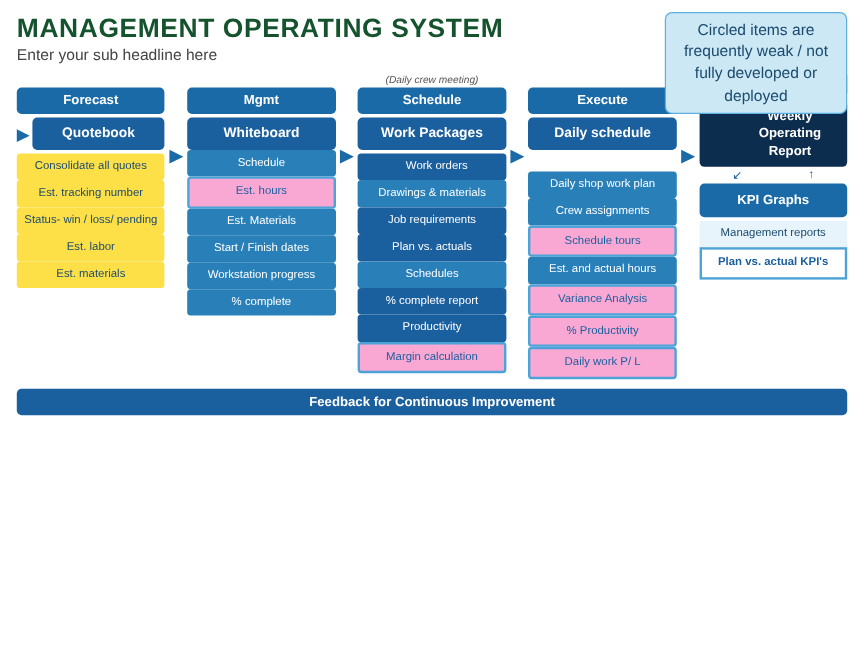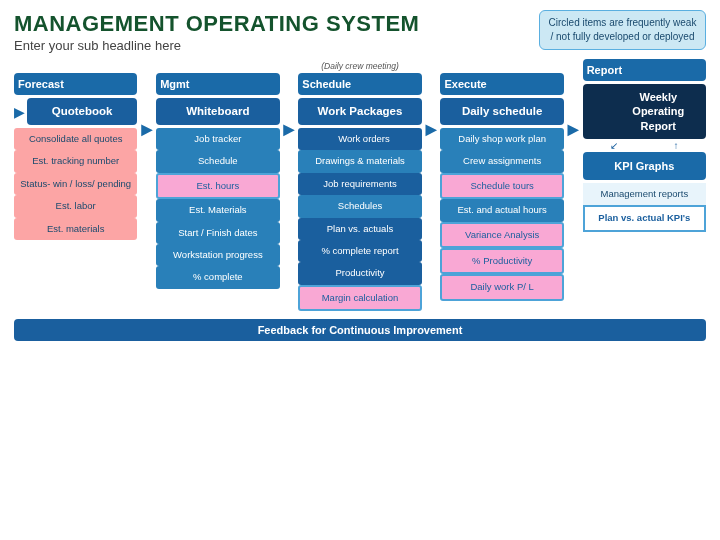--- a/index.html
+++ b/index.html
@@ -32,38 +32,38 @@
       margin-bottom: 6px;
     }
     .note-box {
       position: absolute;
       top: 10px;
       right: 14px;
       background: #cce8f4;
       border: 1.5px solid #5aafe0;
       border-radius: 6px;
       padding: 5px 8px;
-      font-size: 10px;
+      font-size: 13px;
       color: #1a4a6e;
       text-align: center;
-      width: 167px;
+      width: 152px;
       line-height: 1.4;
     }
     .grid-area {
       display: flex;
       flex-direction: row;
       gap: 4px;
       margin-top: 2px;
     }
     .col-header {
       background: #1a6aa8;
       color: white;
       font-weight: bold;
       font-size: 11px;
-      text-align: left;
+      text-align: center;
       padding: 5px 4px;
       border-radius: 4px;
     }
     .main-box {
       background: #1a5f9e;
       color: white;
       font-weight: bold;
       font-size: 11.5px;
       text-align: center;
       padding: 6px 4px;
@@ -92,21 +92,21 @@
     }
     .cell.dark-blue {
       background: #1a5f9e;
       color: white;
     }
     .cell.medium-blue {
       background: #2980b9;
       color: white;
     }
     .cell.light {
-      background: #fca5a5;
+      background: #fde047;
       color: #1a4a6e;
     }
     .feedback-bar {
       background: #1a5f9e;
       color: white;
       text-align: center;
       font-size: 11px;
       padding: 5px;
       border-radius: 4px;
       margin-top: 6px;
@@ -175,56 +175,55 @@
     </div>
 
     <div style="display:flex;align-items:flex-start;padding-top:62px;flex-shrink:0;">
       <span style="color:#1a6aa8;font-size:14px;font-weight:bold;">▶</span>
     </div>
 
     <div class="col-wrapper">
       <div class="subheader-area"></div>
       <div class="col-header">Mgmt</div>
       <div class="main-box" style="margin-top:3px;">Whiteboard</div>
-      <div class="cell medium-blue" style="margin-top:3px;">Job tracker</div>
       <div class="cell medium-blue">Schedule</div>
       <div class="cell outline">Est. hours</div>
       <div class="cell medium-blue">Est. Materials</div>
       <div class="cell medium-blue">Start / Finish dates</div>
       <div class="cell medium-blue">Workstation progress</div>
       <div class="cell medium-blue">% complete</div>
     </div>
 
     <div style="display:flex;align-items:flex-start;padding-top:62px;flex-shrink:0;">
       <span style="color:#1a6aa8;font-size:14px;font-weight:bold;">▶</span>
     </div>
 
     <div class="col-wrapper">
       <div class="subheader-area" style="font-size:8.5px;color:#555;text-align:center;font-style:italic;line-height:14px;">(Daily crew meeting)</div>
       <div class="col-header">Schedule</div>
       <div class="main-box" style="margin-top:3px;">Work Packages</div>
       <div class="cell dark-blue" style="margin-top:3px;padding-left:12px;">Work orders</div>
       <div class="cell medium-blue">Drawings &amp; materials</div>
       <div class="cell dark-blue">Job requirements</div>
+      <div class="cell dark-blue">Plan vs. actuals</div>
       <div class="cell medium-blue">Schedules</div>
-      <div class="cell dark-blue">Plan vs. actuals</div>
       <div class="cell dark-blue">% complete report</div>
       <div class="cell dark-blue">Productivity</div>
       <div class="cell outline">Margin calculation</div>
     </div>
 
     <div style="display:flex;align-items:flex-start;padding-top:62px;flex-shrink:0;">
       <span style="color:#1a6aa8;font-size:14px;font-weight:bold;">▶</span>
     </div>
 
     <div class="col-wrapper">
       <div class="subheader-area"></div>
       <div class="col-header">Execute</div>
       <div class="main-box" style="margin-top:3px;">Daily schedule</div>
-      <div class="cell medium-blue" style="margin-top:3px;">Daily shop work plan</div>
+      <div class="cell medium-blue" style="margin-top:18px;">Daily shop work plan</div>
       <div class="cell medium-blue">Crew assignments</div>
       <div class="cell outline">Schedule tours</div>
       <div class="cell medium-blue">Est. and actual hours</div>
       <div class="cell outline">Variance Analysis</div>
       <div class="cell outline">% Productivity</div>
       <div class="cell outline">Daily work P/ L</div>
     </div>
 
     <div style="display:flex;align-items:flex-start;padding-top:62px;flex-shrink:0;">
       <span style="color:#1a6aa8;font-size:14px;font-weight:bold;">▶</span>

